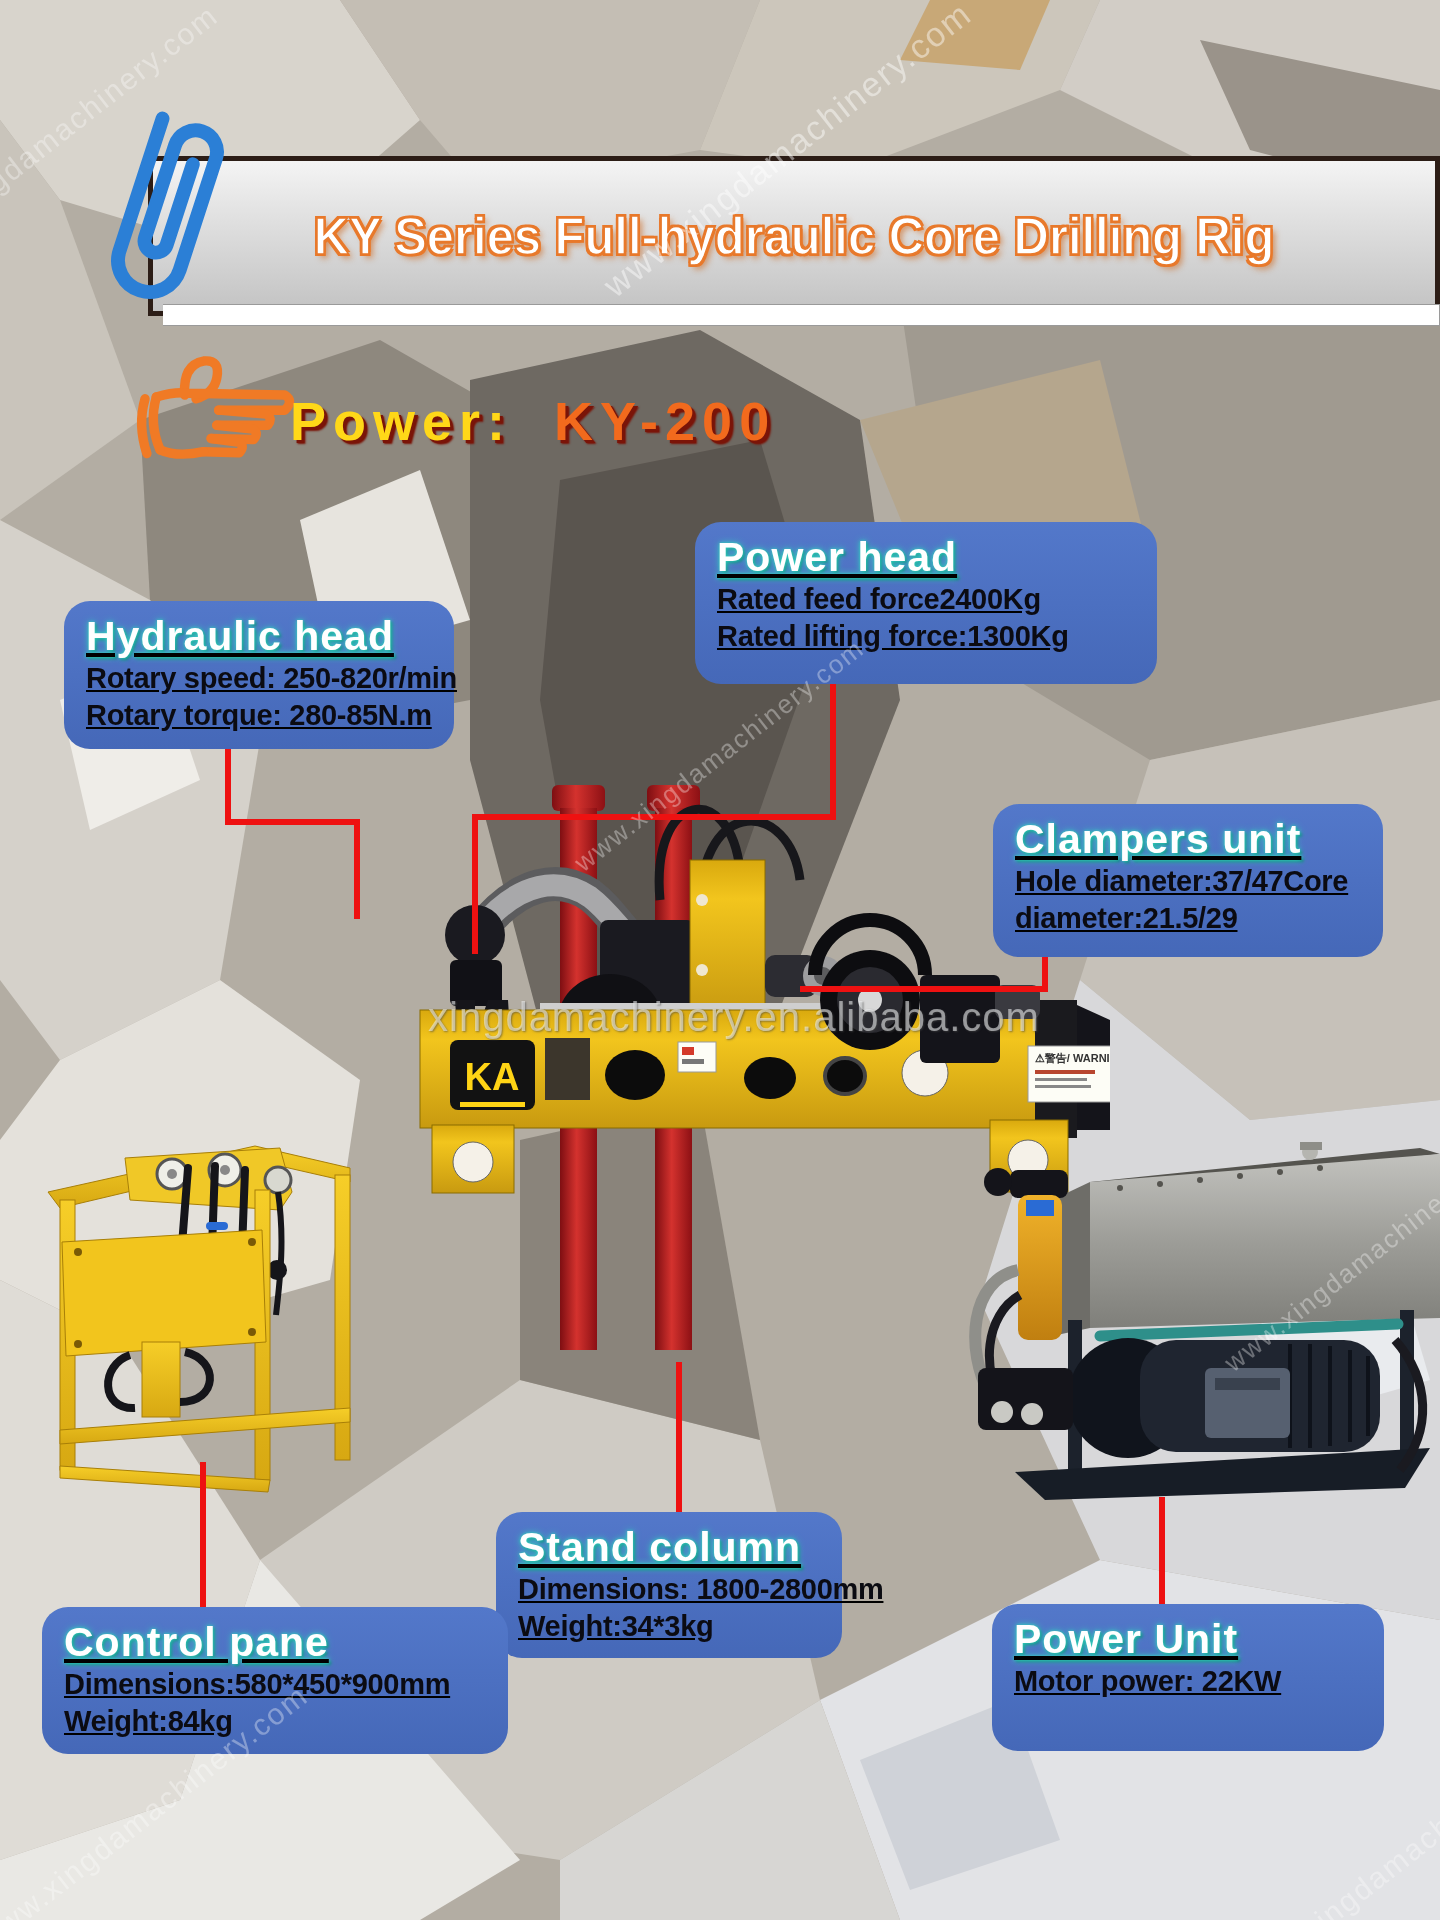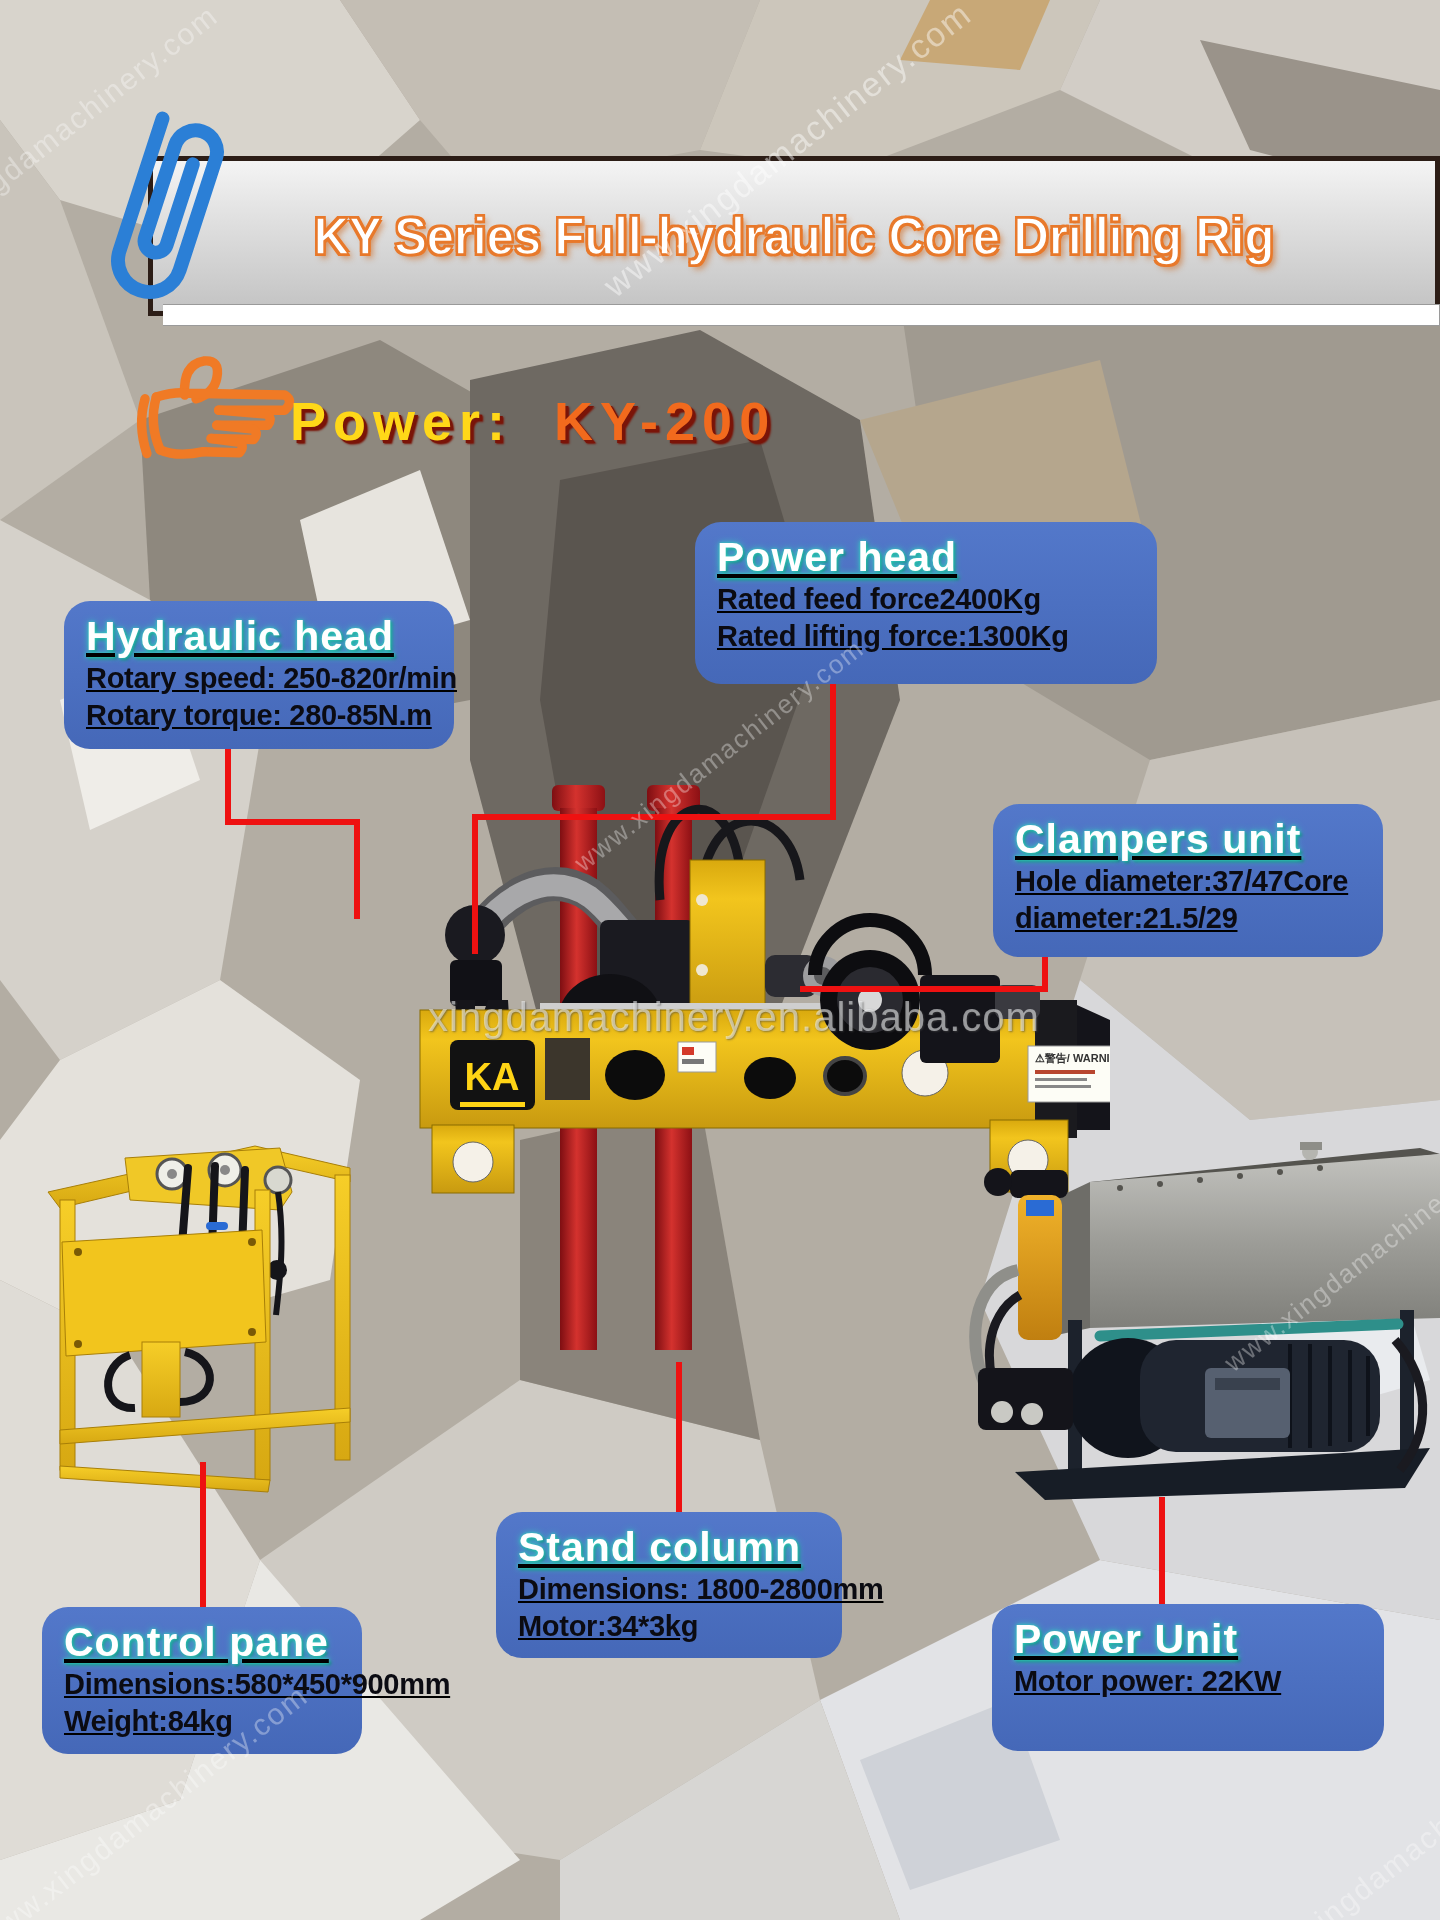--- a/index.html
+++ b/index.html
@@ -287,24 +287,24 @@
 
   <div class="callout" style="left:993px;top:804px;width:390px;height:153px">
     <div class="co-head">Clampers unit</div>
     <div class="co-line">Hole diameter:37/47Core</div>
     <div class="co-line">diameter:21.5/29</div>
   </div>
 
   <div class="callout" style="left:496px;top:1512px;width:346px;height:146px">
     <div class="co-head">Stand column</div>
     <div class="co-line">Dimensions:  1800-2800mm</div>
-    <div class="co-line">Motor:34*3kg</div>
-  </div>
-
-  <div class="callout" style="left:42px;top:1607px;width:320px;height:147px">
+    <div class="co-line">Weight:34*3kg</div>
+  </div>
+
+  <div class="callout" style="left:42px;top:1607px;width:466px;height:147px">
     <div class="co-head">Control pane</div>
     <div class="co-line">Dimensions:580*450*900mm</div>
     <div class="co-line">Weight:84kg</div>
   </div>
 
   <div class="callout" style="left:992px;top:1604px;width:392px;height:147px">
     <div class="co-head">Power Unit</div>
     <div class="co-line">Motor power:  22KW</div>
   </div>
 

